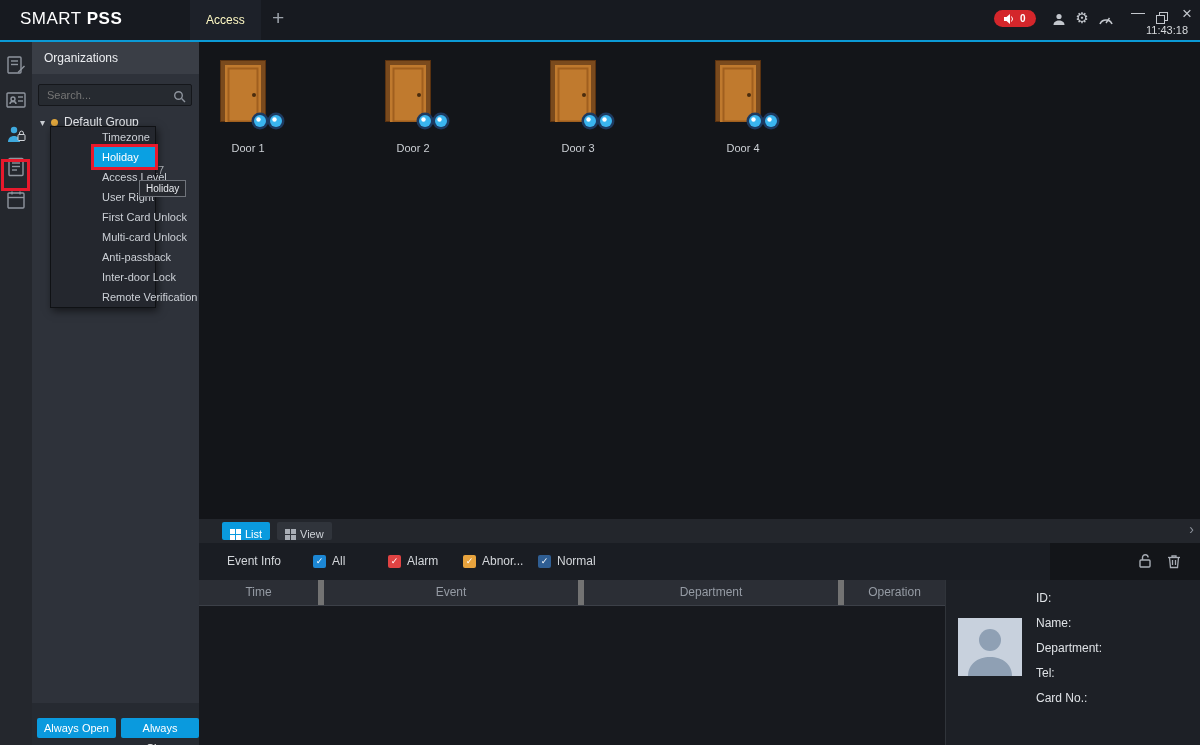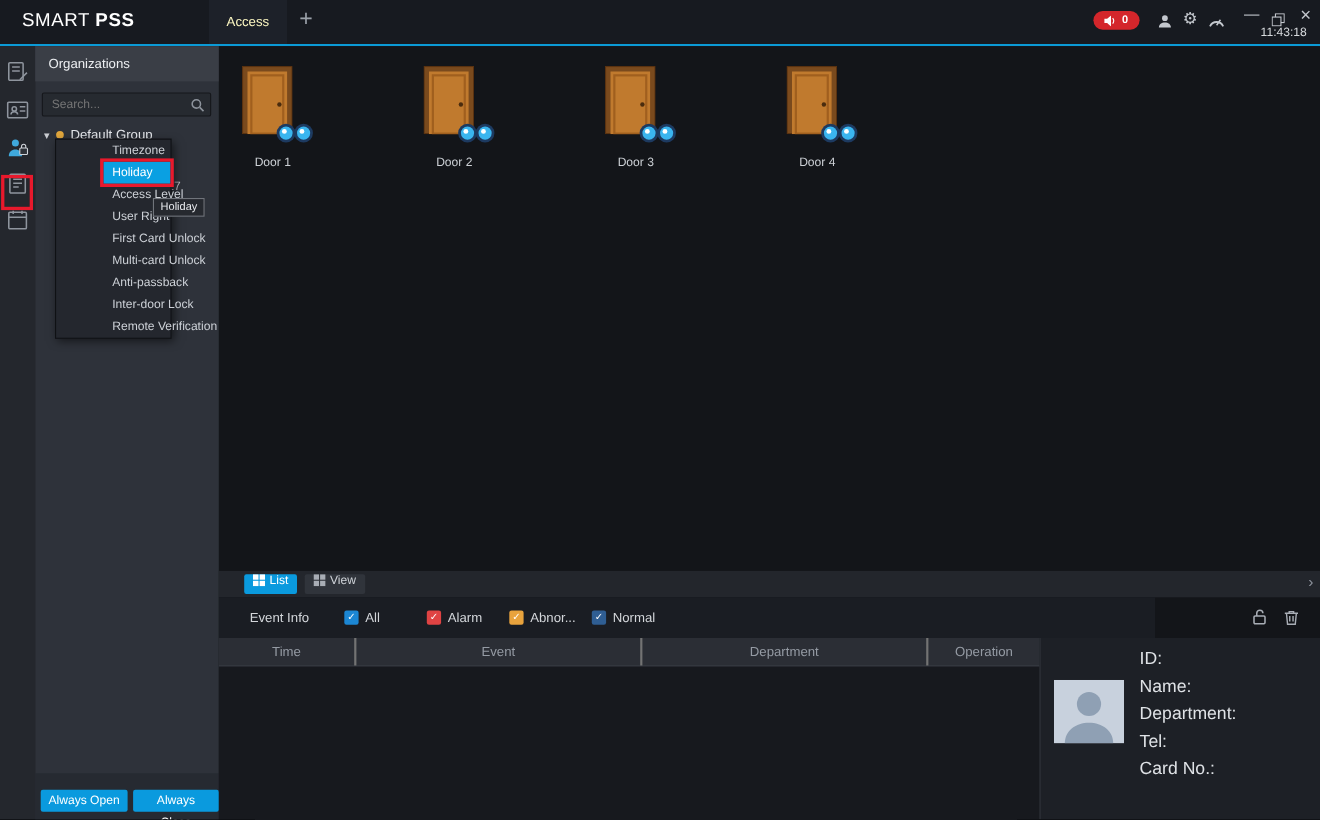--- a/index.html
+++ b/index.html
@@ -52,46 +52,46 @@
   
   .main { position:absolute; left:199px; top:42px; width:1001px; height:703px; background:#131519; }
   .doors { position:absolute; left:4px; top:18px; display:flex; gap:75px; }
   .door-block { width:90px; display:flex; flex-direction:column; align-items:center; cursor:pointer; }
   .door-wrap { position:relative; width:56px; height:70px; }
   .door-wrap .binoc { position:absolute; right:-10px; bottom:-2px; }
   .door-label { margin-top:12px; font-size:11px; color:#ccd0d5; }
 
   
   .lvbar { position:absolute; left:0; top:477px; width:1001px; height:24px; background:#23262c; }
-  .lv-btn { position:absolute; top:3px; height:18px; display:flex; align-items:flex-start; gap:4px; padding:0 8px; font-size:11px; border-radius:2px; cursor:pointer; }
+  .lv-btn { position:absolute; top:3px; height:18px; display:flex; align-items:flex-end; gap:4px; padding:0 8px; font-size:11px; border-radius:2px; cursor:pointer; }
   .lv-list { left:23px; background:#0a9ade; color:#fff; }
   .lv-view { left:78px; background:#30343b; color:#cfd3d8; }
   .lv-arrow { position:absolute; right:6px; top:2px; color:#8d939c; font-size:14px; cursor:pointer; }
 
   
   .eventrow { position:absolute; left:0; top:501px; width:851px; height:37px; background:#1a1d23; }
   .ev-label { position:absolute; left:28px; top:0; line-height:37px; font-size:12px; color:#d3d6da; }
   .fgroup { position:absolute; top:11px; display:flex; align-items:center; gap:6px; cursor:pointer; }
   .g0 { left:114px; } .g1 { left:189px; } .g2 { left:264px; } .g3 { left:339px; }
   .cb { width:13px; height:13px; border-radius:2px; display:flex; align-items:center; justify-content:center; color:#fff; font-size:9px; line-height:13px; }
   .cb0 { background:#1c87d4; } .cb1 { background:#e04343; } .cb2 { background:#e8a33d; } .cb3 { background:#2f5e93; }
   .flabel { font-size:12px; color:#d3d6da; }
   .ev-icon { position:absolute; top:10px; cursor:pointer; }
   .ev-unlock { left:938px; } .ev-trash { left:968px; }
 
   
   .thead { position:absolute; left:0; top:538px; width:746px; height:26px; display:flex; background:#2b2e35; border-bottom:1px solid #3c4048; }
-  .th { line-height:25px; text-align:center; font-size:12px; color:#959ba4; border-right:2px solid #737373; }
+  .th { line-height:25px; text-align:center; font-size:12px; color:#959ba4; border-right:6px solid #737373; }
   .c0 { width:125px; } .c1 { width:260px; } .c2 { width:260px; } .c3 { width:101px; border-right:none; }
   .tbody { position:absolute; left:0; top:564px; width:746px; height:139px; background:#17191e; }
 
   
   .detail { position:absolute; left:746px; top:538px; width:255px; height:165px; background:#1d2026; border-left:1px solid #30343a; }
   .avatar { position:absolute; left:12px; top:38px; width:64px; height:58px; overflow:hidden; }
-  .fld { position:absolute; left:90px; font-size:16px; color:#dfe2e6; }
+  .fld { position:absolute; left:90px; font-size:12px; color:#dfe2e6; }
   .fl0 { top:11px; } .fl1 { top:36px; } .fl2 { top:61px; } .fl3 { top:86px; } .fl4 { top:111px; }
 </style>
 </head>
 <body>
 
 <div id="app">
 
   <div class="topbar">
     <div class="logo">
       <span>SMART</span><b>PSS</b>

